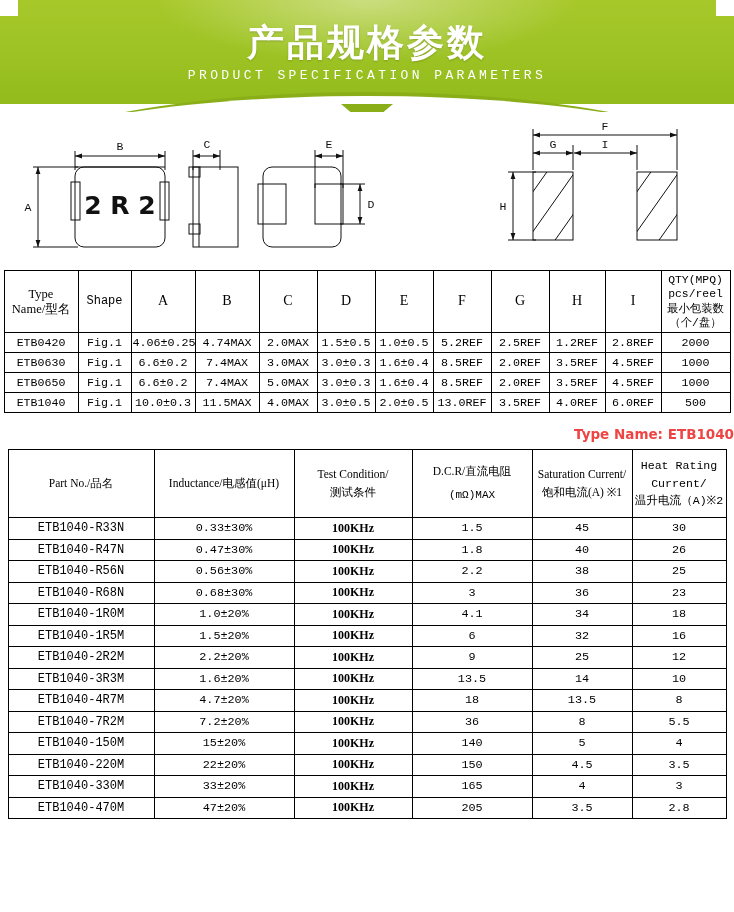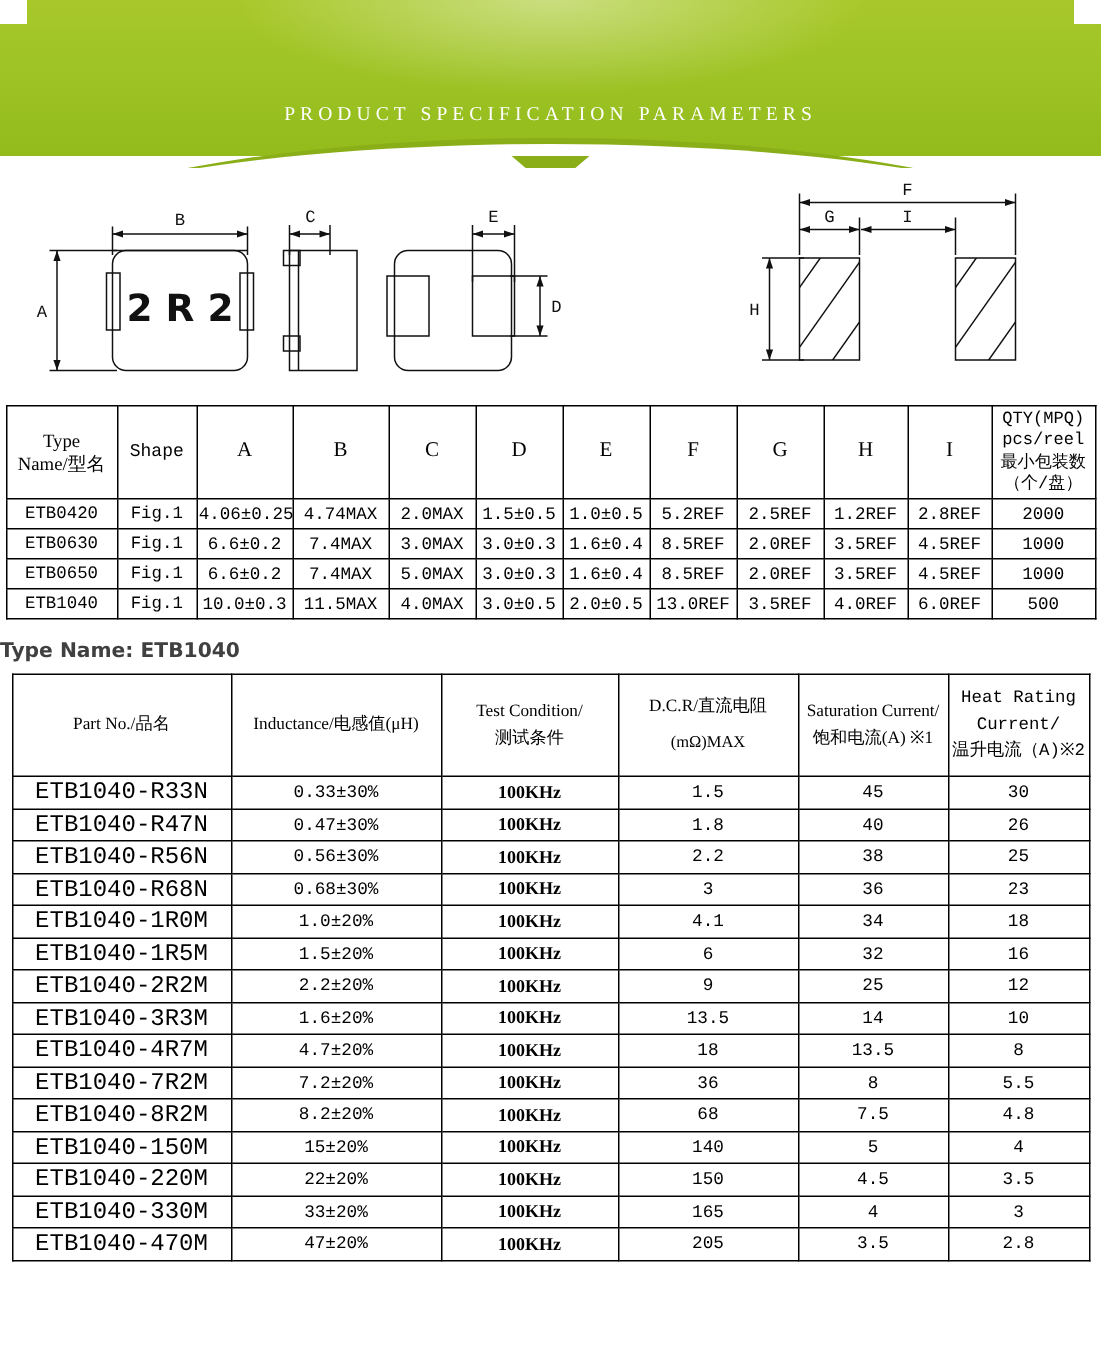--- a/index.html
+++ b/index.html
@@ -52,21 +52,21 @@
     position:absolute; left:0; right:0; top:18px;
     text-align:center;
     font-family:"DejaVu Sans", sans-serif;
     font-size:37px; font-weight:bold; color:#ffffff;
     letter-spacing:3px;
     text-shadow:0 1px 2px rgba(0,0,0,0.18);
   }
   .banner-en{
     position:absolute; left:0; right:0; top:68px;
     text-align:center;
-    font-family:Liberation Serif, serif;
+    font-family:Liberation Mono, monospace;
     font-size:13px; color:#ffffff;
     letter-spacing:3.4px;
   }
 
   
   .drawing{ position:relative; width:734px; height:155px; }
   .drawing svg{ display:block; }
 
   
   .tbl{
@@ -89,49 +89,50 @@
   #table1 th{ height:62px; font-size:12.5px; line-height:1.15; }
   #table1 td{ height:20px; font-size:12.4px; }
   #table1 .c-type{ font-family:"Liberation Mono", monospace; font-size:11.6px; }
   #table1 .h-type{ font-family:"Liberation Serif", serif; font-size:12.5px; }
   #table1 .h-shape{ font-family:"Liberation Mono", monospace; font-size:12px;margin-top:20px; }
   #table1 .h-letter{ font-size:14px; }
   #table1 .h-qty{ font-size:11.4px; line-height:1.25;font-family:Liberation Mono, monospace; }
   #table1 .mono{ font-family:"Liberation Mono", monospace; font-size:11.7px; }
 
   .t2title{
-    text-align:left;
+    text-align:right;
     font-family:"DejaVu Sans", sans-serif;
     font-size:13.5px; font-weight:bold;
-    color:#404040;
+    color:#ef4444;
     margin:13px 0 7px 0;
   }
 
   
   #table2{ width:718px; }
   #table2 th{ height:68px; font-size:11.5px; line-height:1.5; }
   #table2 td{ height:21.5px; font-size:12.2px; }
-  #table2 .pn{ font-family:"Liberation Mono", monospace; font-size:16px; letter-spacing:0px; }
+  #table2 .pn{ font-family:"Liberation Mono", monospace; font-size:12px; letter-spacing:0px; }
   #table2 .hd-serif{ font-family:"Liberation Serif", serif; }
   #table2 .hd-mono{ font-family:"Liberation Mono", monospace; font-size:11.6px; line-height:1.55;margin-left:19px; }
   #table2 .num{ font-family:"Liberation Mono", monospace; font-size:11.8px; }
   #table2 .khz{ font-family:"Liberation Serif", serif; font-weight:bold; font-size:12px; }
 
-  .dcr-sub{ display:block; margin-top:7px; font-size:11px; }
+  .dcr-sub{ display:block; margin-top:7px; font-size:11px;font-family:Liberation Mono, monospace; }
 </style>
 </head>
 <body>
 
 <div class="banner">
   <div class="banner-bg"></div>
   <div class="notch-l"></div>
   <div class="notch-r"></div>
   <div class="banner-curve"></div>
   <div class="banner-curve2"></div>
   <div class="chevron"></div>
+  <div class="banner-cn">产品规格参数</div>
   <div class="banner-en">PRODUCT SPECIFICATION PARAMETERS</div>
 </div>
 
 <div class="drawing">
 <svg width="734" height="155" viewBox="0 0 734 155">
   <g fill="none" stroke="#111" stroke-width="1">
 
     <g>
 
       <rect x="75" y="55" width="90" height="80" rx="9" ry="9"></rect>
@@ -459,28 +460,20 @@
       </tr>
       <tr>
         <td class="pn">ETB1040-7R2M</td>
         <td class="num">7.2±20%</td>
         <td class="khz">100KHz</td>
         <td class="num">36</td>
         <td class="num">8</td>
         <td class="num">5.5</td>
       </tr>
       <tr>
-        <td class="pn">ETB1040-8R2M</td>
-        <td class="num">8.2±20%</td>
-        <td class="khz">100KHz</td>
-        <td class="num">68</td>
-        <td class="num">7.5</td>
-        <td class="num">4.8</td>
-      </tr>
-      <tr>
         <td class="pn">ETB1040-150M</td>
         <td class="num">15±20%</td>
         <td class="khz">100KHz</td>
         <td class="num">140</td>
         <td class="num">5</td>
         <td class="num">4</td>
       </tr>
       <tr>
         <td class="pn">ETB1040-220M</td>
         <td class="num">22±20%</td>

